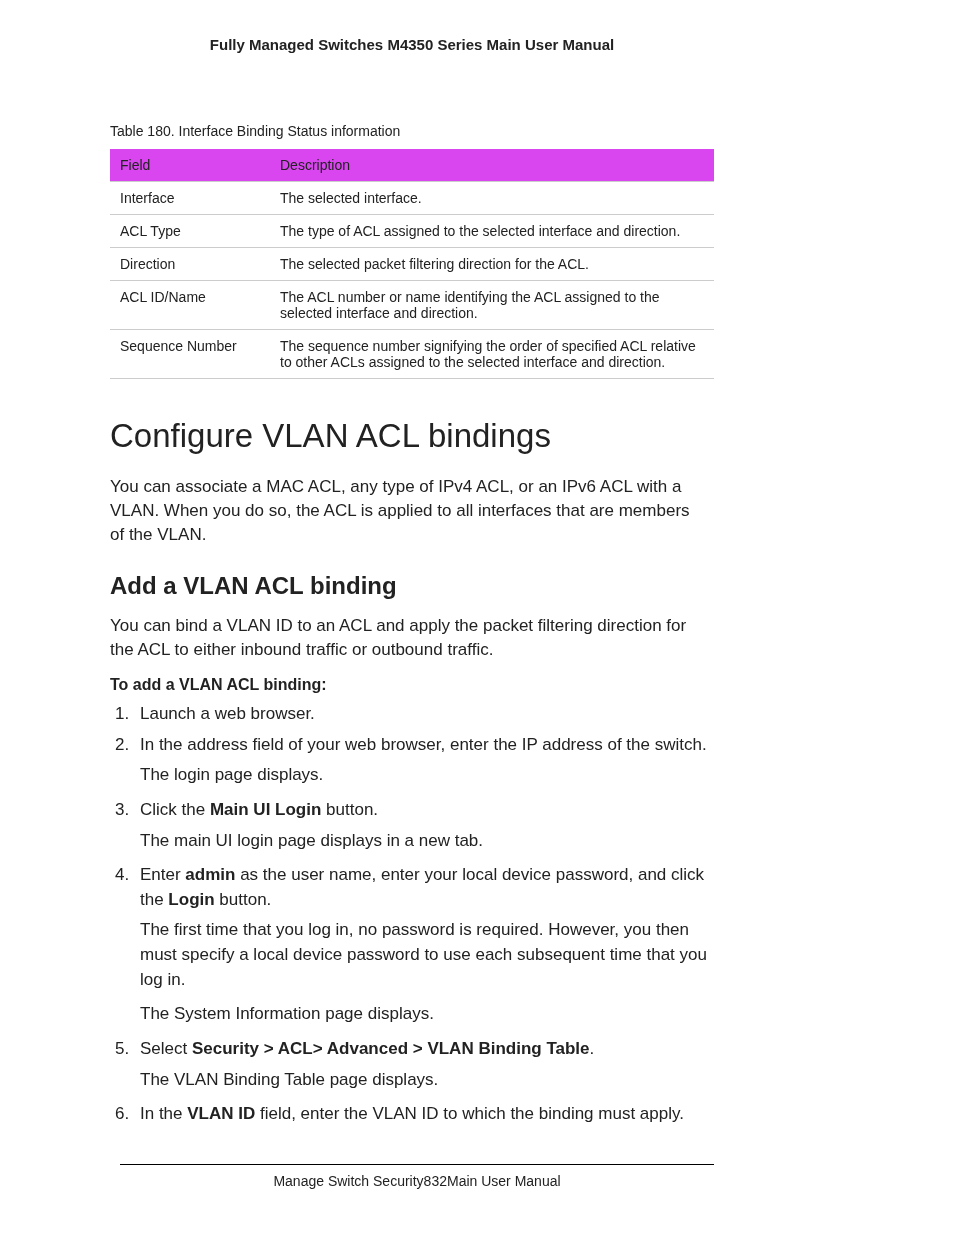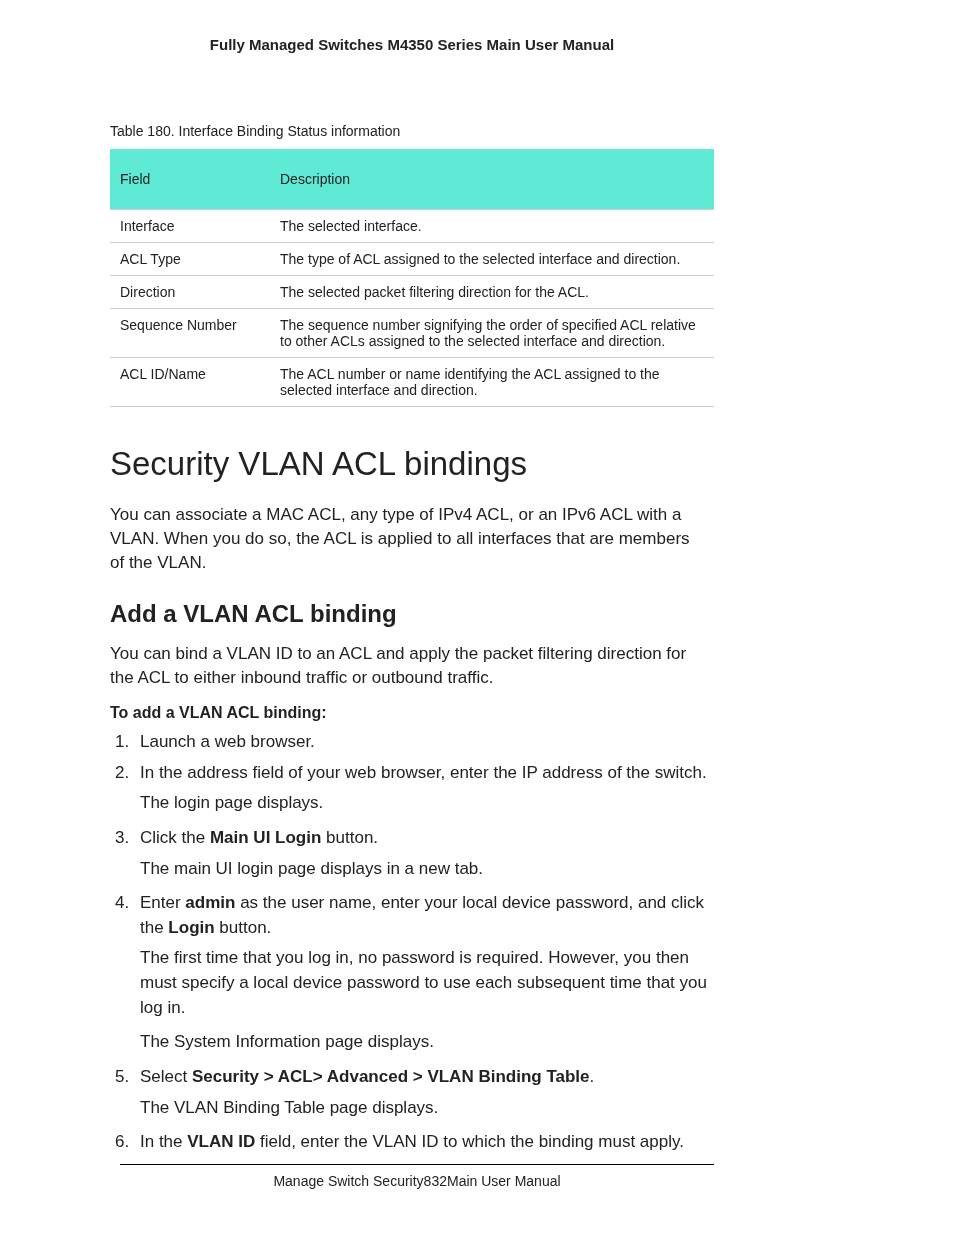--- a/index.html
+++ b/index.html
@@ -26,24 +26,24 @@
   .table-caption {
     font-size: 14px;
     margin-bottom: 10px;
   }
   table.info-table {
     border-collapse: collapse;
     width: 100%;
     font-size: 14px;
   }
   table.info-table th {
-    background: #5eead4;
+    background: #d946ef;
     text-align: left;
     font-weight: normal;
-    padding: 22px 10px;
+    padding: 8px 10px;
     border-bottom: 1px solid #ccc;
   }
   table.info-table td {
     padding: 8px 10px;
     border-bottom: 1px solid #ccc;
     vertical-align: top;
   }
   table.info-table td:first-child,
   table.info-table th:first-child {
     width: 140px;
@@ -119,31 +119,31 @@
       </tr>
       <tr>
         <td>ACL Type</td>
         <td>The type of ACL assigned to the selected interface and direction.</td>
       </tr>
       <tr>
         <td>Direction</td>
         <td>The selected packet filtering direction for the ACL.</td>
       </tr>
       <tr>
+        <td>ACL ID/Name</td>
+        <td>The ACL number or name identifying the ACL assigned to the selected interface and direction.</td>
+      </tr>
+      <tr>
         <td>Sequence Number</td>
         <td>The sequence number signifying the order of specified ACL relative to other ACLs assigned to the selected interface and direction.</td>
-      </tr>
-      <tr>
-        <td>ACL ID/Name</td>
-        <td>The ACL number or name identifying the ACL assigned to the selected interface and direction.</td>
       </tr>
     </tbody>
   </table>
 
-  <h1 class="section">Security VLAN ACL bindings</h1>
+  <h1 class="section">Configure VLAN ACL bindings</h1>
   <p class="body">You can associate a MAC ACL, any type of IPv4 ACL, or an IPv6 ACL with a VLAN. When you do so, the ACL is applied to all interfaces that are members of the VLAN.</p>
 
   <h2 class="subsection">Add a VLAN ACL binding</h2>
   <p class="body">You can bind a VLAN ID to an ACL and apply the packet filtering direction for the ACL to either inbound traffic or outbound traffic.</p>
 
   <p class="procedure-title">To add a VLAN ACL binding:</p>
 
   <ol class="steps">
     <li><span>Launch a web browser.</span></li>
 

